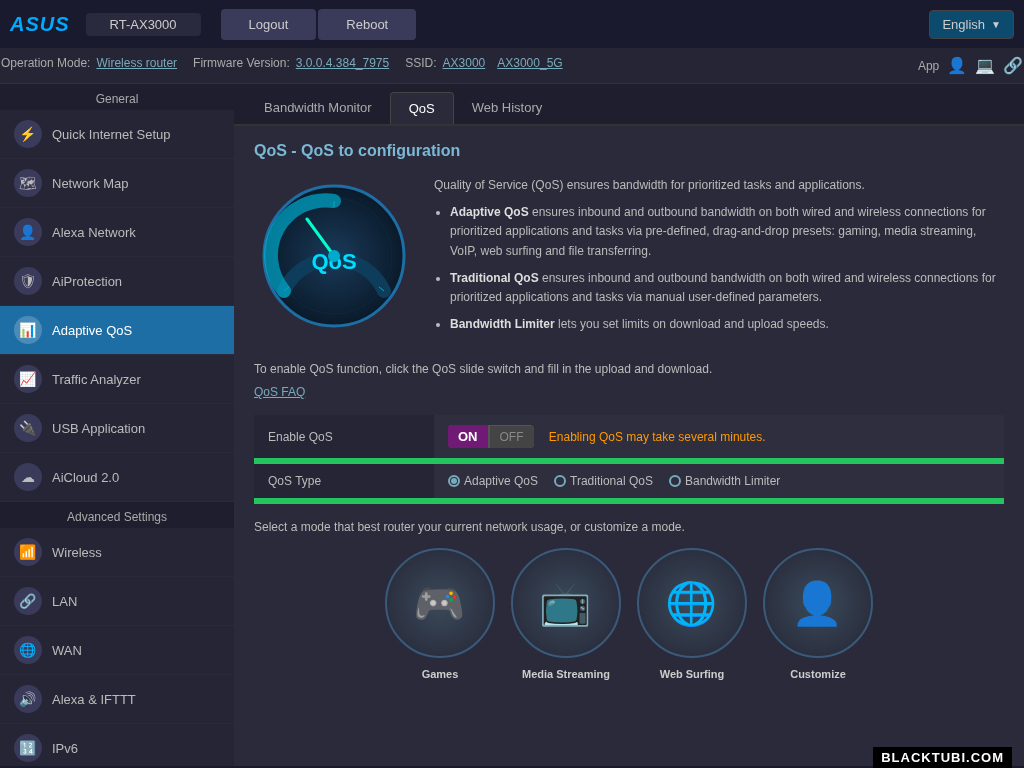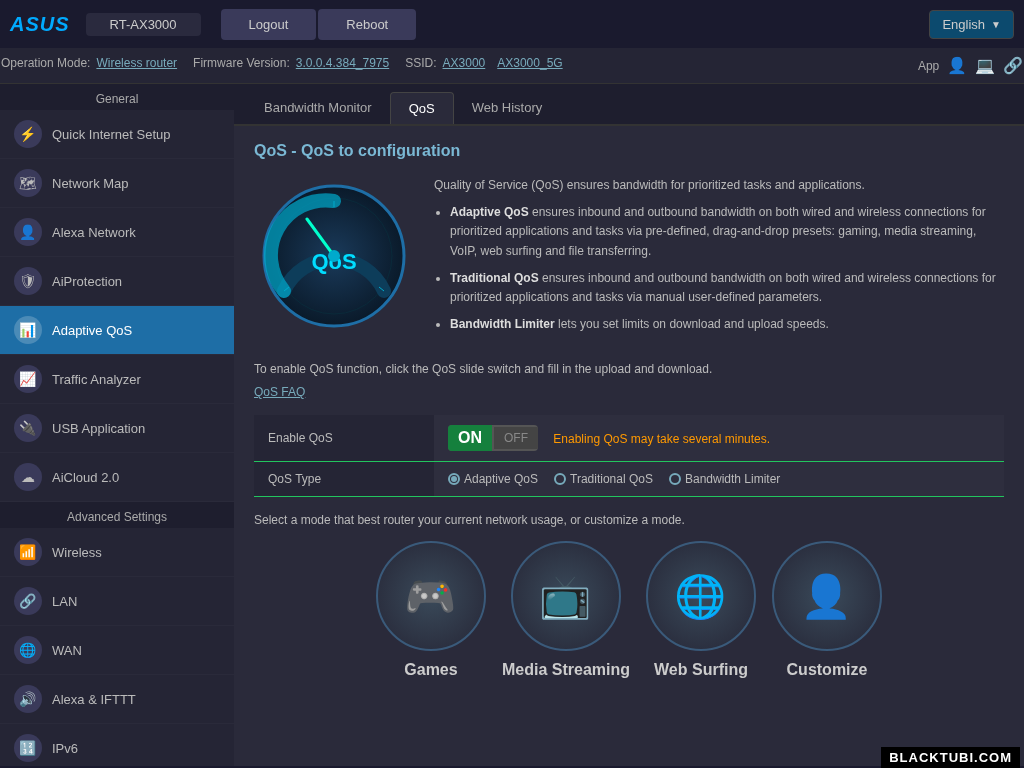--- a/index.html
+++ b/index.html
@@ -50,44 +50,44 @@
     .qos-graphic { width: 160px; height: 160px; flex-shrink: 0; display: flex; align-items: center; justify-content: center; }
     .info-text { flex: 1; font-size: 12px; line-height: 1.6; color: #bbb; }
     .info-text ul { padding-left: 16px; }
     .info-text li { margin-bottom: 8px; }
     .info-text b { color: #ddd; }
     .enable-note { font-size: 12px; color: #bbb; margin-bottom: 8px; }
     .qos-faq { color: #7ab; text-decoration: underline; cursor: pointer; font-size: 12px; display: inline-block; margin-bottom: 16px; }
 
     
     .settings-table { width: 100%; border-collapse: collapse; margin-bottom: 16px; }
-    .settings-table tr { border-bottom: 1px solid #22c55e; }
+    .settings-table tr { border-bottom: 6px solid #22c55e; }
     .settings-table td { padding: 10px 14px; vertical-align: middle; font-size: 12px; }
     .settings-table td:first-child { color: #bbb; width: 180px; background: #252535; }
     .settings-table td:last-child { background: #2e2e3e; }
 
     .toggle-btn { display: inline-flex; align-items: center; gap: 2px; background: #555; border-radius: 4px; overflow: hidden; cursor: pointer; }
-    .toggle-on { background: #15803d; color: #fff; padding: 4px 10px; font-size: 16px; font-weight: bold; }
+    .toggle-on { background: #701a75; color: #fff; padding: 4px 10px; font-size: 13px; font-weight: bold; }
     .toggle-off { background: #444; color: #888; padding: 4px 10px; font-size: 12px; }
     .toggle-msg { margin-left: 12px; color: #f90; font-size: 12px; }
 
     .radio-group { display: flex; gap: 16px; align-items: center; }
     .radio-opt { display: flex; align-items: center; gap: 4px; cursor: pointer; font-size: 12px; color: #bbb; }
     .radio-dot { width: 12px; height: 12px; border-radius: 50%; border: 2px solid #7ab; display: flex; align-items: center; justify-content: center; }
     .radio-dot.selected::after { content: ''; width: 6px; height: 6px; background: #7ab; border-radius: 50%; }
 
     
     .mode-note { font-size: 12px; color: #bbb; margin-bottom: 14px; }
     .mode-cards { display: flex; gap: 16px; justify-content: center; }
     .mode-card { display: flex; flex-direction: column; align-items: center; gap: 10px; cursor: pointer; }
     .mode-icon { width: 110px; height: 110px; background: radial-gradient(circle, #3a4a5a, #252535); border-radius: 50%; border: 2px solid #3a5a7a; display: flex; align-items: center; justify-content: center; font-size: 42px; }
-    .mode-label { color: #ccc; font-size: 16px; font-weight: bold; }
-
-    
-    .watermark { position: fixed; bottom: 0; right: 4px; background: #000; color: #fff; font-size: 13px; padding: 3px 8px; font-weight: bold; letter-spacing: 1px; z-index: 100; }
+    .mode-label { color: #ccc; font-size: 11px; font-weight: bold; }
+
+    
+    .watermark { position: fixed; bottom: 0; right: 12px; background: #000; color: #fff; font-size: 13px; padding: 3px 8px; font-weight: bold; letter-spacing: 1px; z-index: 100; }
 
     
     .speedometer { width: 150px; height: 150px; }
   </style>
 </head>
 <body>
 
 <div class="top-bar">
   <div class="logo">
     <span class="logo-asus">ASUS</span>

